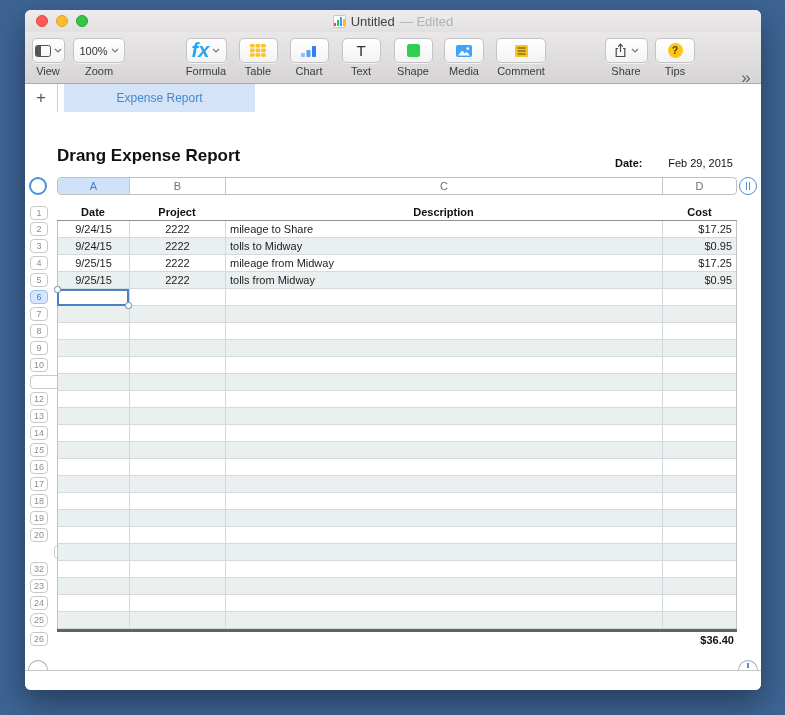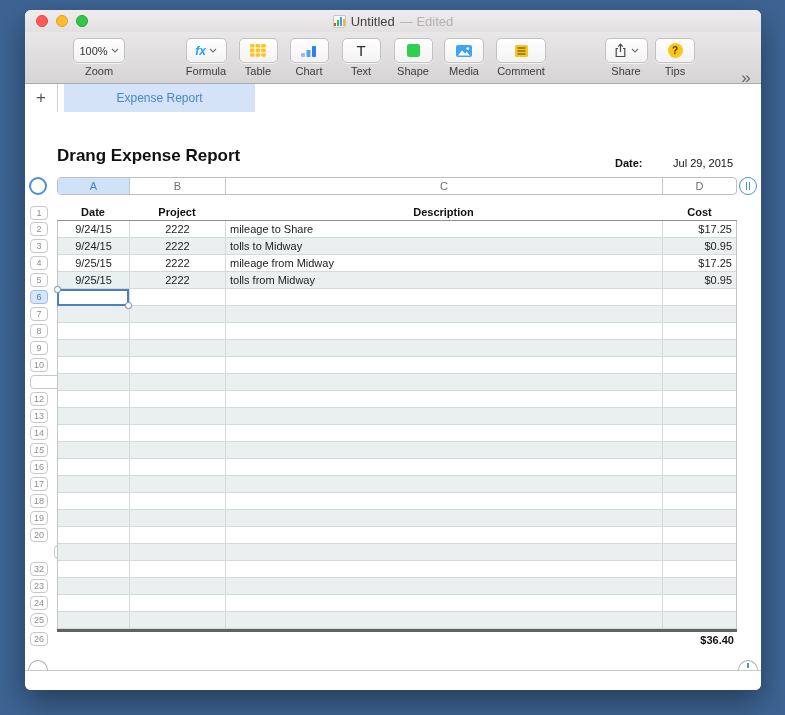--- a/index.html
+++ b/index.html
@@ -39,21 +39,21 @@
   .tbtn { position:absolute; top:0; height:52px; text-align:center; cursor:default; }
   .chip {
     margin:6px auto 0 auto; height:25px; border-radius:5px;
     background:linear-gradient(#ffffff,#f4f3f3);
     border:1px solid #c4c2c2; box-shadow:0 1px 0 rgba(255,255,255,.6);
     display:flex; align-items:center; justify-content:center; gap:3px;
   }
   .tlabel { margin-top:2px; font-size:11px; color:#3c3c3c; }
   .chev { width:8px; height:5px; }
   .zoomtxt { font-size:11px; color:#333; }
-  .fx { font-size:12px; font-style:italic; font-weight:600; color:#27a3f2; letter-spacing:0; }
+  .fx { font-size:20px; font-style:italic; font-weight:600; color:#27a3f2; letter-spacing:0; }
   .ticon { font-size:15px; color:#2e2e2e; }
   .overflow { position:absolute; right:4px; top:36px; font-size:17px; color:#666; width:22px; text-align:center; }
   
   .w-view .chip{width:33px;} .w-zoom .chip{width:52px;} .w-formula .chip{width:41px;}
   .w-sq .chip{width:39px;} .w-media .chip{width:40px;} .w-comment .chip{width:50px;}
   .w-share .chip{width:43px;} .w-tips .chip{width:40px;}
   
   .tabbar { position:relative; height:28px; background:#fff; }
   .addtab { position:absolute; left:0; top:0; width:33px; height:28px; border-right:1px solid #cfcfcf;
     display:flex; align-items:center; justify-content:center; font-size:17px; color:#555; font-weight:300; }
@@ -131,20 +131,32 @@
             <i style="height:9px;background:#3b99fb"></i>
             <i style="height:7px;background:#f5b921"></i>
         </span>
         <span>Untitled</span>
         <span class="edited">— Edited</span>
       </div>
     </div>
 
     <div class="toolbar">
 
+      <div class="tbtn w-view" style="left:0;width:46px">
+        <div class="chip">
+          <svg width="16" height="12">
+            <rect x="0.5" y="0.5" width="15" height="11" rx="2" fill="none" stroke="#555"></rect>
+            <path d="M2 1 h4 v10 h-4 a1.5 1.5 0 0 1 -1.5 -1.5 v-7 a1.5 1.5 0 0 1 1.5 -1.5 z" fill="#555"></path>
+          </svg>
+          <svg class="chev" viewBox="0 0 8 5">
+              <polyline points="1,1 4,4 7,1" stroke="#777" fill="none" stroke-width="1.2"></polyline>
+            </svg>
+        </div>
+        <div class="tlabel">View</div>
+      </div>
 
       <div class="tbtn w-zoom" style="left:44px;width:60px">
         <div class="chip">
           <span class="zoomtxt">100%</span>
           <svg class="chev" viewBox="0 0 8 5">
               <polyline points="1,1 4,4 7,1" stroke="#777" fill="none" stroke-width="1.2"></polyline>
             </svg>
         </div>
         <div class="tlabel">Zoom</div>
       </div>
@@ -258,21 +270,21 @@
 
     <div class="tabbar">
       <div class="addtab">+</div>
       <div class="sheettab">Expense Report</div>
     </div>
 
     <div class="sheet">
       <div class="sheet-title">Drang Expense Report</div>
       <div class="daterow">
         <span class="datelabel">Date:</span>
-        <span class="datevalue">Jul 29, 2015</span>
+        <span class="datevalue">Feb 29, 2015</span>
       </div>
 
       <div class="handle-circle handle-left"></div>
       <div class="handle-circle handle-right">
           <span class="colbars"></span>
         </div>
 
       <div class="colheads">
         <div class="colhead ch-a selcol">A</div>
         <div class="colhead ch-b">B</div>

